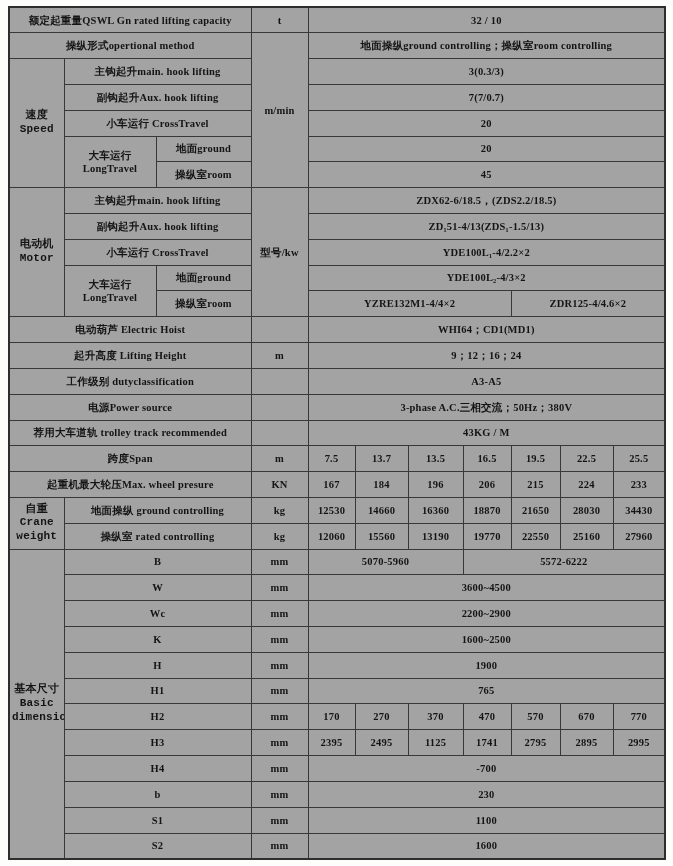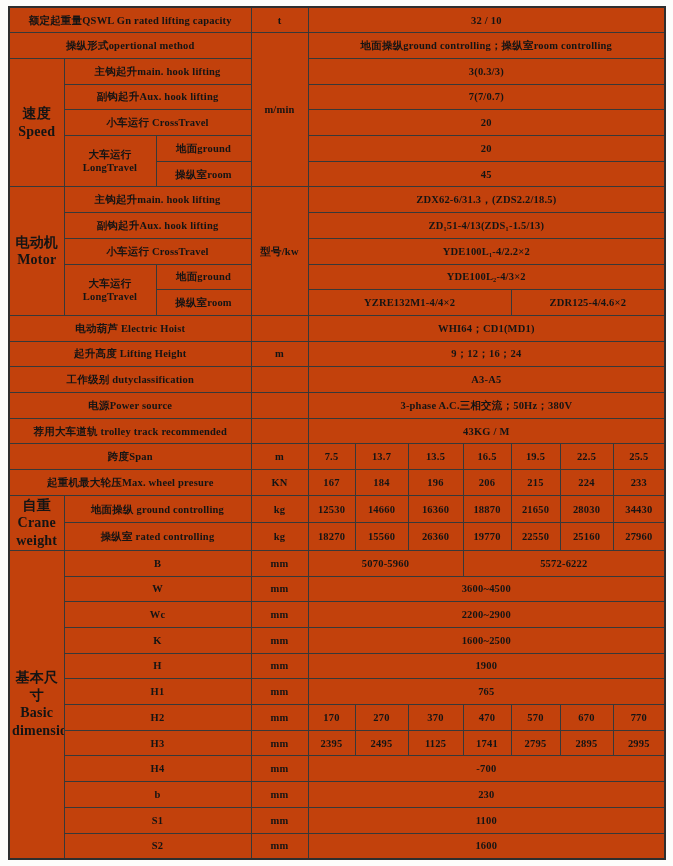--- a/index.html
+++ b/index.html
@@ -1,25 +1,25 @@
 <!DOCTYPE html>
 <html><head>
 <meta charset="utf-8">
 <style>
   html,body{margin:0;padding:0;background:#fdfdfb;}
   body{width:673px;height:866px;box-sizing:border-box;padding:6px 8px;
        font-family:"Liberation Serif","DejaVu Serif",serif;color:#141414;}
   table{border-collapse:collapse;table-layout:fixed;width:657px;height:854px;
-        background:#c2410c;border:2px solid #2e2e2e;}
+        background:#a3a3a3;border:2px solid #2e2e2e;}
   td{border:1.5px solid #383838;text-align:center;vertical-align:middle;
      font-weight:bold;font-size:11px;padding:0 2px;overflow:hidden;
      letter-spacing:.2px;line-height:1.25;}
   tr{height:25px;}
   .lbl{font-size:10.5px;}
-  .grp{white-space:pre-line;font-size:14px;}
+  .grp{white-space:pre-line;font-size:11px;font-family:Liberation Mono, monospace;}
   .pre{white-space:pre-line;}
   .unit{font-size:10.5px;}
   .val{font-size:10.5px;}
 </style>
 </head>
 <body>
 
 <table>
   <colgroup>
     <col style="width:55px">
@@ -71,21 +71,21 @@
   <tr>
     <td class="lbl">操纵室room</td>
     <td colspan="7" class="val">45</td>
   </tr>
 
   <tr>
     <td rowspan="5" class="grp">电动机
 Motor</td>
     <td colspan="2" class="lbl">主钩起升main. hook lifting</td>
     <td rowspan="5" class="unit">型号/kw</td>
-    <td colspan="7" class="val">ZDX62-6/31.3，(ZDS2.2/18.5)</td>
+    <td colspan="7" class="val">ZDX62-6/18.5，(ZDS2.2/18.5)</td>
   </tr>
   <tr>
     <td colspan="2" class="lbl">副钩起升Aux. hook lifting</td>
     <td colspan="7" class="val">ZD₁51-4/13(ZDS₁-1.5/13)</td>
   </tr>
   <tr>
     <td colspan="2" class="lbl">小车运行 CrossTravel</td>
     <td colspan="7" class="val">YDE100L₁-4/2.2×2</td>
   </tr>
   <tr>
@@ -159,23 +159,23 @@
     <td class="val">14660</td>
     <td class="val">16360</td>
     <td class="val">18870</td>
     <td class="val">21650</td>
     <td class="val">28030</td>
     <td class="val">34430</td>
   </tr>
   <tr>
     <td colspan="2" class="lbl">操纵室 rated controlling</td>
     <td class="unit">kg</td>
-    <td class="val">18270</td>
+    <td class="val">12060</td>
     <td class="val">15560</td>
-    <td class="val">26360</td>
+    <td class="val">13190</td>
     <td class="val">19770</td>
     <td class="val">22550</td>
     <td class="val">25160</td>
     <td class="val">27960</td>
   </tr>
 
   <tr>
     <td rowspan="12" class="grp">基本尺寸
 Basic
 dimensions</td>

